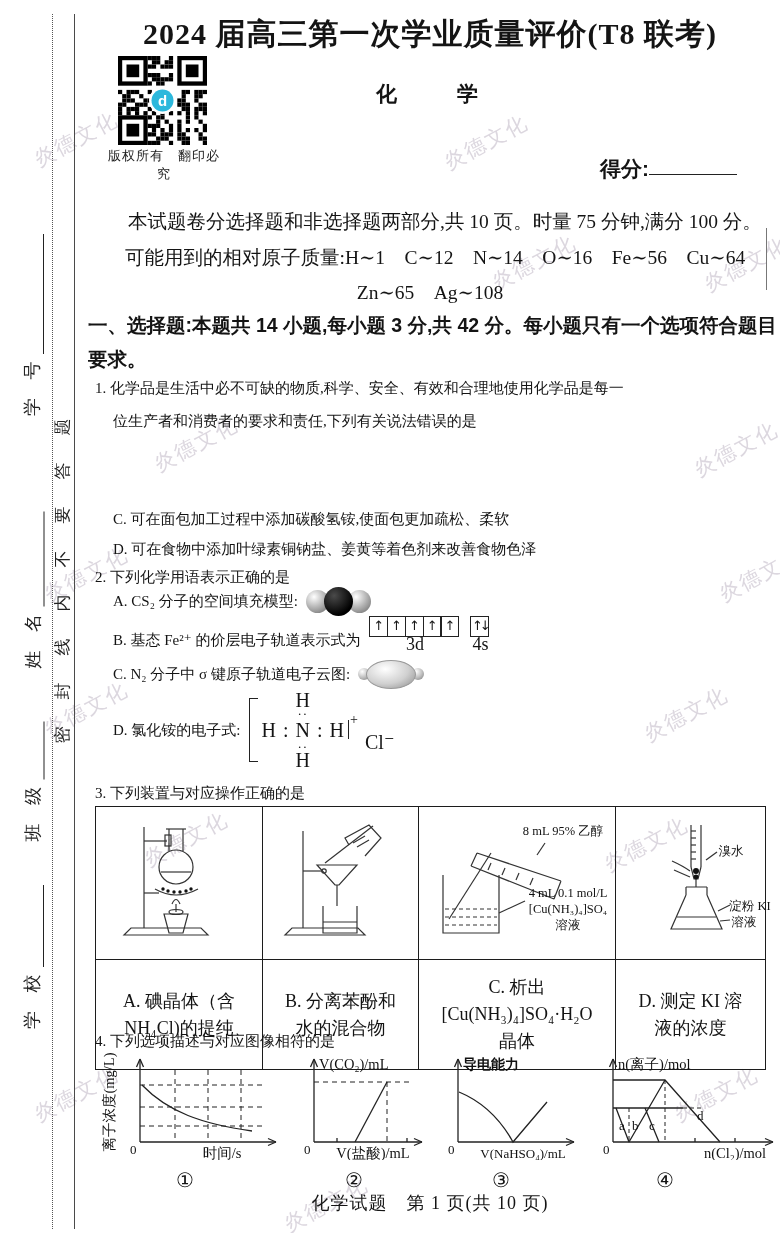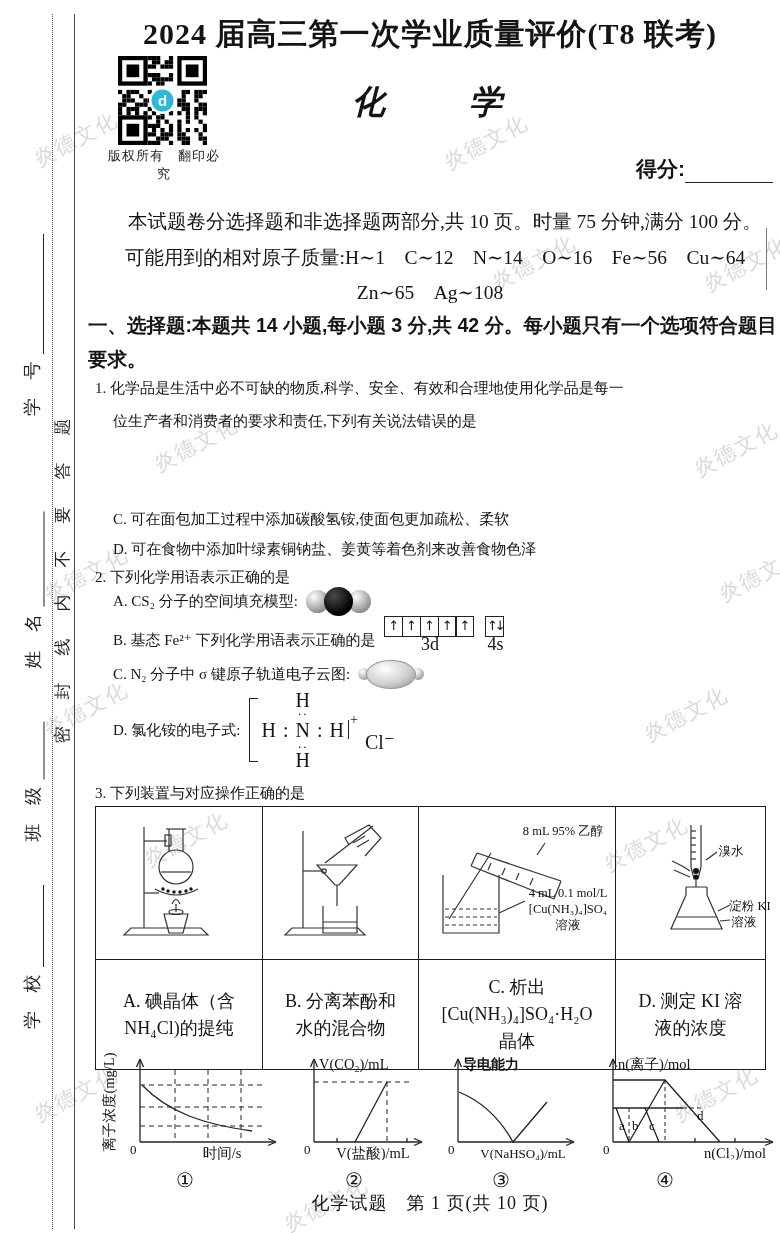--- a/index.html
+++ b/index.html
@@ -9,21 +9,21 @@
   .hei{font-family:"Liberation Sans","DejaVu Sans",sans-serif;font-weight:bold;}
   .wm{position:absolute;font-size:21px;color:rgba(186,176,192,.5);transform:rotate(-28deg);
       letter-spacing:2px;pointer-events:none;white-space:nowrap;}
   .uline{display:inline-block;border-bottom:1.3px solid #222;}
   .vline{position:absolute;width:0;}
   .rot{position:absolute;transform:rotate(-90deg);white-space:nowrap;display:flex;align-items:flex-end;}
   .rot .lab{font-size:18px;letter-spacing:7px;color:#222;}
   .seal{position:absolute;transform:rotate(-90deg);white-space:nowrap;font-size:17px;
         letter-spacing:27px;color:#222;}
   .title{font-size:30px;font-weight:bold;text-align:center;letter-spacing:1px;}
-  .subject{font-size:33px;font-weight:bold;text-align:center;letter-spacing:6px;font-style:italic;}
+  .subject{font-size:21px;font-weight:bold;text-align:center;letter-spacing:6px;}
   .qrcap{font-size:13px;color:#222;text-align:center;letter-spacing:1px;}
   .body-t{font-size:19.5px;line-height:30px;white-space:nowrap;}
   .q-t{font-size:15px;line-height:30px;white-space:nowrap;}
   .row{display:flex;align-items:center;gap:8px;}
   
   .sph{display:inline-block;border-radius:50%;}
   .sphg{width:23px;height:23px;background:radial-gradient(circle at 35% 30%,#ffffff,#b9b9b9 45%,#6d6d6d 95%);}
   .sphb{width:29px;height:29px;background:radial-gradient(circle at 35% 30%,#4a4a4a,#000 70%);z-index:2;}
   .model{display:inline-flex;align-items:center;}
   .model .m2{margin-left:-5px;margin-right:-5px;}
@@ -247,21 +247,21 @@
         <rect x="8.5" y="67.8" width="12.7" height="12.7"></rect>
       </g>
       <circle cx="44.5" cy="44.5" r="13.5" fill="#fff"></circle>
       <circle cx="44.5" cy="44.5" r="11" fill="#2cb8dc"></circle>
       <text x="44.5" y="50" text-anchor="middle" fill="#fff" style="font:bold 15px 'Liberation Sans',sans-serif">d</text>
     </svg>
   <div class="abs qrcap" style="left:108px;top:147px;width:112px">版权所有　翻印必究</div>
 
   <div class="abs subject" style="left:88px;top:80px;width:684px">化　　学</div>
 
-  <div class="abs" style="left:636px;top:155px;display:flex;align-items:flex-end">
+  <div class="abs" style="left:600px;top:155px;display:flex;align-items:flex-start">
     <span class="hei" style="font-size:21px">得分:</span>
     <span class="uline" style="width:88px;height:19px"></span>
   </div>
 
   <div class="vline" style="left:766px;top:228px;height:62px;border-left:1.3px solid #777"></div>
 
   <div class="abs body-t" style="left:128px;top:207px">本试题卷分选择题和非选择题两部分,共 10 页。时量 75 分钟,满分 100 分。</div>
   <div class="abs body-t" style="left:125px;top:243px">可能用到的相对原子质量:H∼1　C∼12　N∼14　O∼16　Fe∼56　Cu∼64</div>
   <div class="abs body-t" style="left:88px;top:278px;width:684px;text-align:center">Zn∼65　Ag∼108</div>
 
@@ -278,21 +278,21 @@
   <div class="abs row" style="left:113px;top:586px">
     <span class="q-t">A. CS₂ 分子的空间填充模型:</span>
     <span class="model">
       <span class="sph sphg"></span>
         <span class="sph sphb m2"></span>
         <span class="sph sphg"></span>
     </span>
   </div>
 
   <div class="abs row" style="left:113px;top:622px">
-    <span class="q-t">B. 基态 Fe²⁺ 下列化学用语表示正确的是</span>
+    <span class="q-t">B. 基态 Fe²⁺ 的价层电子轨道表示式为</span>
     <span class="orb-wrap">
       <span class="orb-col">
         <span class="orb-row">
           <span class="obox">↑</span>
             <span class="obox">↑</span>
             <span class="obox">↑</span>
             <span class="obox">↑</span>
             <span class="obox">↑</span>
         </span>
         <span class="orb-lab">3d</span>
@@ -453,20 +453,21 @@
     </tr>
     <tr style="height:82px">
       <td class="cap">A. 碘晶体（含NH₄Cl)的提纯</td>
       <td class="cap">B. 分离苯酚和水的混合物</td>
       <td class="cap">C. 析出[Cu(NH₃)₄]SO₄·H₂O 晶体</td>
       <td class="cap">D. 测定 KI 溶液的浓度</td>
     </tr>
   </tbody>
     </table>
 
+  <div class="abs q-t" style="left:95px;top:1026px">4. 下列选项描述与对应图像相符的是</div>
 
   <div class="abs" style="left:100px;top:1052px;width:672px;white-space:nowrap">
 
     <div class="gcol" style="width:185px">
       <svg width="185" height="108" viewBox="0 0 185 108">
         <text class="axl" transform="rotate(-90 14 50)" x="14" y="50" text-anchor="middle">离子浓度(mg/L)</text>
         <g fill="none" stroke="#222" stroke-width="1.3">
           <line x1="40" y1="90" x2="40" y2="7"></line>
             <path d="M40 7 l-3.5 8 M40 7 l3.5 8"></path>
           <line x1="40" y1="90" x2="176" y2="90"></line>

